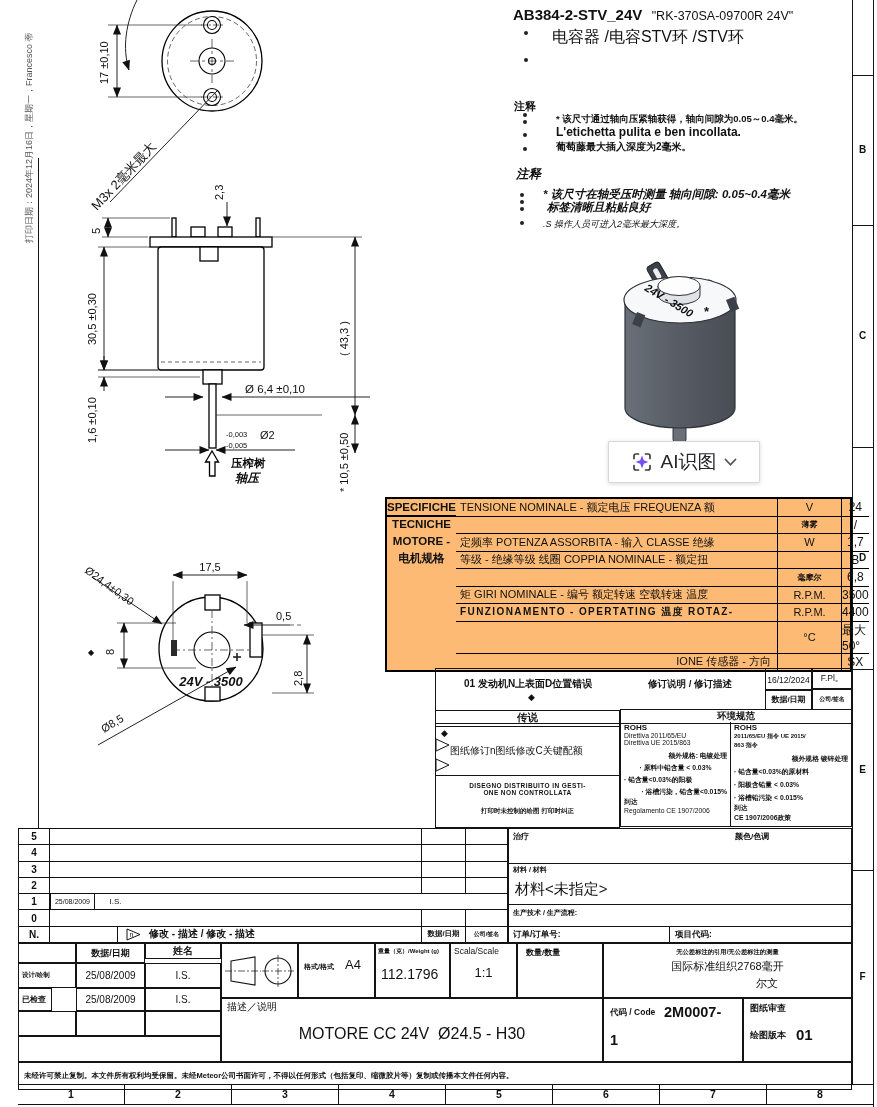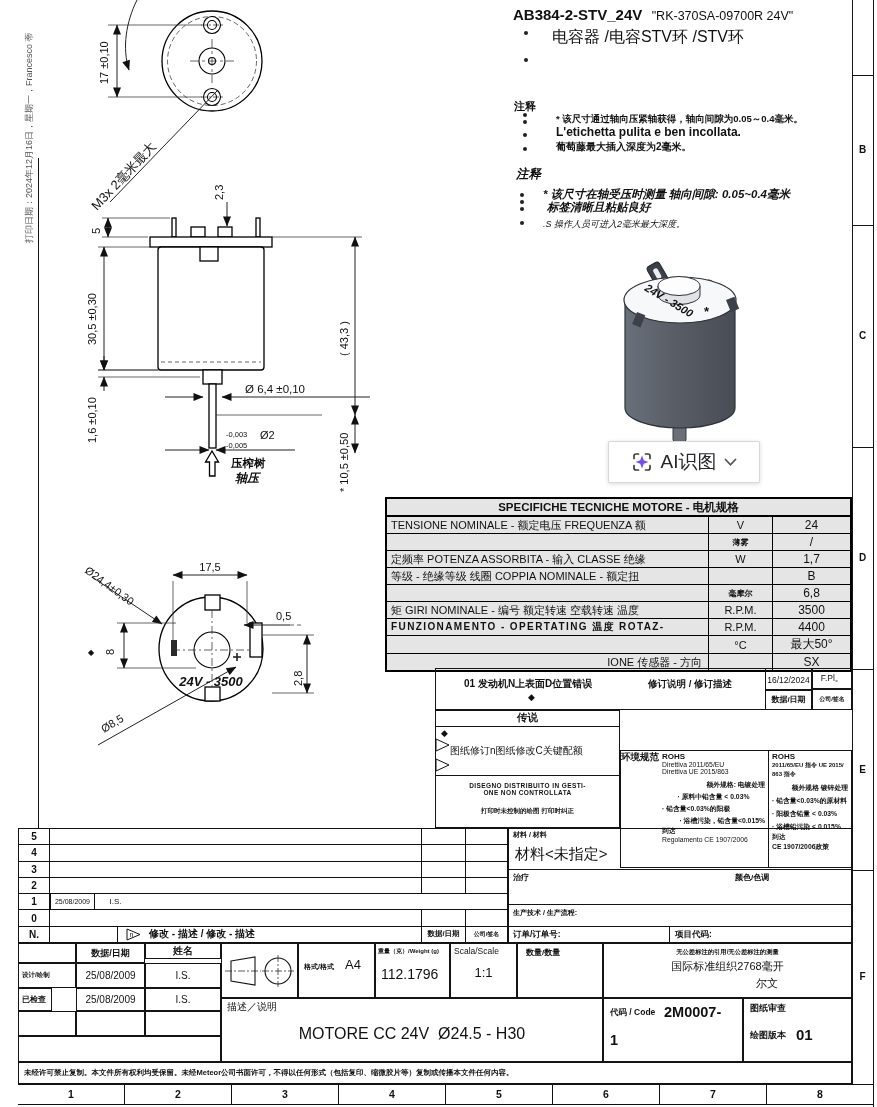--- a/index.html
+++ b/index.html
@@ -12,21 +12,21 @@
   .vl,.hl{position:absolute;background:#151515}
   .dot{position:absolute;width:4px;height:4px;border-radius:50%;background:#222}
   svg.draw{position:absolute;overflow:visible}
   svg text{font-family:"Liberation Sans","DejaVu Sans",sans-serif;fill:#111}
   .dl{stroke:#222;stroke-width:1;fill:none}
   .thin{stroke:#333;stroke-width:.75;fill:none}
   .ol{stroke:#000;stroke-width:1.3;fill:#fff}
   .ol2{stroke:#000;stroke-width:1.1;fill:none}
   
   #spec{position:absolute;left:385px;top:497px;width:467px;height:175px;border:2px solid #000;
-        box-sizing:border-box;display:flex;flex-direction:column;background:#e5e5e5}
+        box-sizing:border-box;display:flex;flex-direction:row;background:#fdba74}
   .spec-title{height:18px;border-bottom:2px solid #000;font-weight:bold;font-size:11.5px;
         text-align:center;line-height:17px;box-sizing:border-box}
   #spec-rows{flex:1;display:flex;flex-direction:column}
   .srow{flex:1;display:flex;box-sizing:border-box}
   .srow + .srow{border-top:1px solid #000}
   .sc-l{flex:0 0 322px;border-right:1px solid #000;font-size:11px;padding-left:4px;
         display:flex;align-items:center;overflow:hidden;white-space:nowrap;box-sizing:border-box}
   .sc-u{flex:0 0 64px;border-right:1px solid #000;font-size:11px;display:flex;align-items:center;
         justify-content:center;box-sizing:border-box}
   .sc-v{flex:1;font-size:12px;display:flex;align-items:center;justify-content:center}
@@ -323,21 +323,21 @@
           <div class="sc-v">最大50°</div>
         </div>
       <div class="srow">
           <div class="sc-l ralign">IONE 传感器 - 方向</div>
           <div class="sc-u"></div>
           <div class="sc-v">SX</div>
         </div>
     </div>
   </div>
 
-  <div class="cell" style="left:435px;top:668px;width:417px;height:42px">
+  <div class="cell" style="left:435px;top:668px;width:417px;height:56px">
     <div class="t b" style="left:28px;top:9px;font-size:10px">01 发动机N上表面D位置错误</div>
     <div class="t b" style="left:212px;top:10px;font-size:9.5px">修订说明 / 修订描述</div>
     <div class="t" style="left:92px;top:23px;font-size:9px">◆</div>
   </div>
   <div class="cell" style="left:765px;top:668px;width:47px;height:23px;display:flex;align-items:center;justify-content:center;font-size:8.5px">16/12/2024</div>
   <div class="cell" style="left:812px;top:668px;width:40px;height:21px;display:flex;align-items:center;justify-content:center;font-size:8.5px">F.Pl。</div>
   <div class="cell b" style="left:765px;top:689px;width:47px;height:21px;display:flex;align-items:center;justify-content:center;font-size:8px">数据/日期</div>
   <div class="cell b" style="left:812px;top:689px;width:40px;height:21px;display:flex;align-items:center;justify-content:center;font-size:6px">公司/签名</div>
 
   <div class="cell" style="left:435px;top:710px;width:185px;height:118px">
@@ -350,21 +350,21 @@
       </svg>
       <div class="t" style="left:14px;top:18px;font-size:10px">图纸修订n图纸修改C关键配额</div>
     </div>
     <div style="position:relative;height:53px;text-align:center">
       <div class="b" style="font-size:6.5px;margin-top:6px;letter-spacing:.4px">DISEGNO DISTRIBUITO IN GESTI-</div>
       <div class="b" style="font-size:6.5px;letter-spacing:.4px">ONE NON CONTROLLATA</div>
       <div class="b" style="font-size:6.5px;margin-top:11px">打印时未控制的绘图 打印时纠正</div>
     </div>
   </div>
 
-  <div class="cell" style="left:620px;top:750px;width:232px;height:118px;display:flex;flex-direction:row">
+  <div class="cell" style="left:620px;top:709px;width:232px;height:118px;display:flex;flex-direction:column">
     <div style="height:12px;text-align:center;font-size:9.5px;font-weight:bold">环境规范</div>
     <div style="flex:1;display:flex">
       <div style="flex:0 0 110px;border-right:1px solid #141414;padding:1px 3px;box-sizing:border-box">
         <div class="b" style="font-size:8px">ROHS</div>
         <div style="font-size:6.8px">Direttiva 2011/65/EU</div>
         <div style="font-size:6.8px">Direttiva UE 2015/863</div>
         <div class="b" style="font-size:6.8px;text-align:right;margin-top:5px">额外规格: 电镀处理</div>
         <div class="b" style="font-size:6.8px;text-align:center;margin-top:2px">· 原料中铅含量 &lt; 0.03%</div>
         <div class="b" style="font-size:6.8px;margin-top:2px">· 铅含量&lt;0.03%的阳极</div>
         <div class="b" style="font-size:6.8px;text-align:right;margin-top:2px">· 浴槽污染，铅含量&lt;0.015%</div>
@@ -430,27 +430,27 @@
           <text x="3.5" y="9" font-size="7">n</text>
         </svg>
         <span class="b" style="font-size:10px">修改 - 描述 / 修改 - 描述</span>
       </div>
       <div class="rt b" style="font-size:7.5px">数据/日期</div>
       <div class="rs b" style="font-size:6px">公司/签名</div>
     </div>
   </div>
 
   <div class="cell" style="left:508px;top:828px;width:344px;height:115px;border-width:1.4px;display:flex;flex-direction:column">
+    <div style="position:relative;height:34px;border-bottom:1px solid #141414">
+      <div class="t b" style="left:4px;top:3px;font-size:8px">治疗</div>
+      <div class="t b" style="left:226px;top:3px;font-size:8px">颜色/色调</div>
+    </div>
     <div style="position:relative;height:40px;border-bottom:1px solid #141414">
       <div class="t b" style="left:4px;top:2px;font-size:7px">材料 / 材料</div>
       <div class="t" style="left:6px;top:16px;font-size:15px">材料&lt;未指定&gt;</div>
-    </div>
-    <div style="position:relative;height:34px;border-bottom:1px solid #141414">
-      <div class="t b" style="left:4px;top:3px;font-size:8px">治疗</div>
-      <div class="t b" style="left:226px;top:3px;font-size:8px">颜色/色调</div>
     </div>
     <div style="position:relative;height:21px;border-bottom:1px solid #141414">
       <div class="t b" style="left:4px;top:4px;font-size:7px">生产技术 / 生产流程:</div>
     </div>
     <div style="position:relative;flex:1">
       <div class="t b" style="left:4px;top:3px;font-size:8.5px">订单/订单号:</div>
       <div class="vl" style="left:160px;top:0;width:1px;height:100%"></div>
       <div class="t b" style="left:166px;top:3px;font-size:8.5px">项目代码:</div>
     </div>
   </div>
@@ -507,21 +507,21 @@
     <div class="t b" style="left:6px;top:9px;font-size:8.5px">代码 / Code</div>
     <div class="t b" style="left:60px;top:5px;font-size:14.5px">2M0007-</div>
     <div class="t b" style="left:6px;top:33px;font-size:14.5px">1</div>
   </div>
   <div class="cell" style="left:743px;top:998px;width:109px;height:64px">
     <div class="t b" style="left:6px;top:4px;font-size:9px">图纸审查</div>
     <div class="t b" style="left:6px;top:31px;font-size:9px">绘图版本</div>
     <div class="t b" style="left:52px;top:27px;font-size:15px">01</div>
   </div>
 
-  <div class="cell" style="left:18px;top:1062px;width:834px;height:22px;border-width:1.4px;display:flex;align-items:center">
+  <div class="cell" style="left:18px;top:1062px;width:834px;height:28px;border-width:1.4px;display:flex;align-items:center">
     <span class="b" style="font-size:7.5px;padding-left:5px;white-space:nowrap">未经许可禁止复制。本文件所有权利均受保留。未经Meteor公司书面许可，不得以任何形式（包括复印、缩微胶片等）复制或传播本文件任何内容。</span>
   </div>
 
   <div class="zband">
     <div class="zcell">1</div>
     <div class="zcell">2</div>
     <div class="zcell">3</div>
     <div class="zcell">4</div>
     <div class="zcell">5</div>
     <div class="zcell">6</div>

